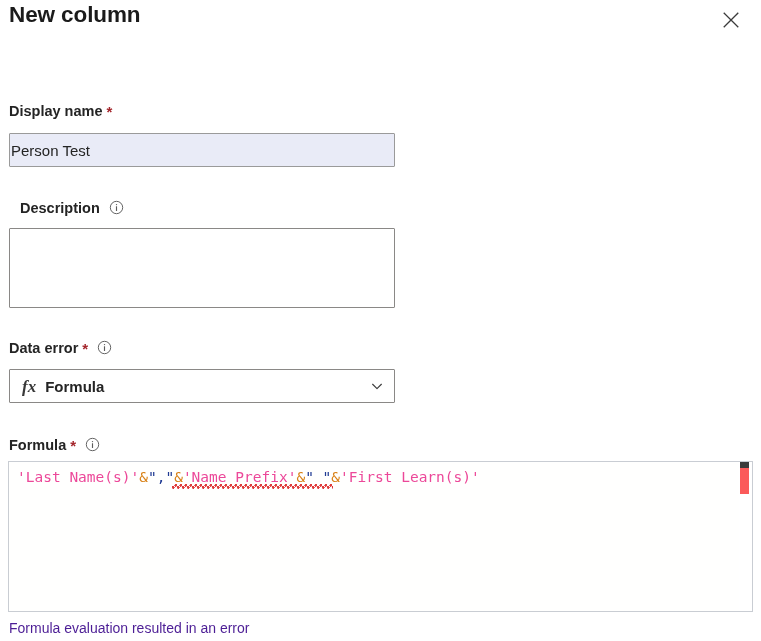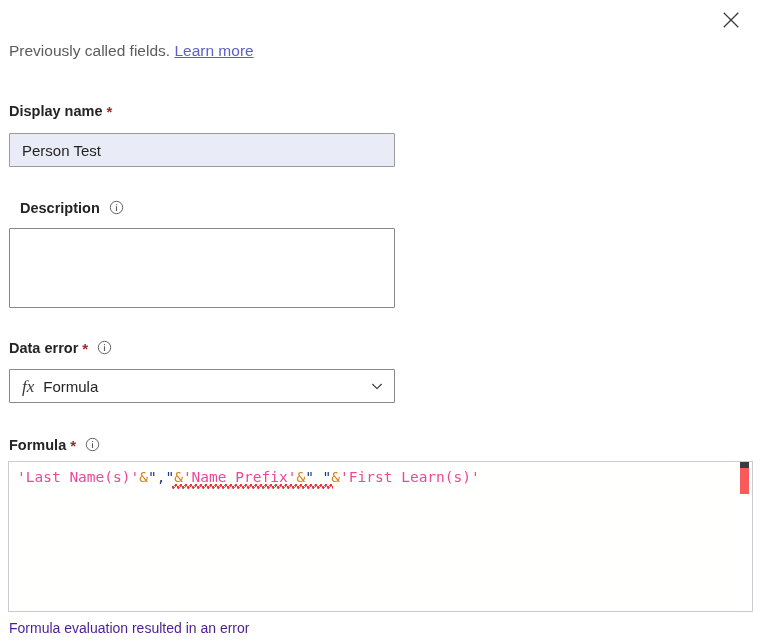--- a/index.html
+++ b/index.html
@@ -102,21 +102,21 @@
     left: 9px;
     top: 133px;
     width: 386px;
     height: 34px;
     background: #e9ebf7;
     border: 1px solid #9a9a9a;
     border-radius: 1px;
     font-family: "Liberation Sans", sans-serif;
     font-size: 15px;
     color: #242424;
-    padding: 0 12px;
+    padding: 0 1px;
     outline: none;
   }
 
   
   .description-label {
     position: absolute;
     left: 20px;
     top: 200px;
   }
   .description-input {
@@ -148,20 +148,21 @@
     top: 369px;
     width: 386px;
     height: 34px;
     background: #ffffff;
     border: 1px solid #8a8886;
     border-radius: 1px;
     display: flex;
     align-items: center;
     padding: 0 10px 0 12px;
     cursor: pointer;
+    font-weight: bold;
   }
   .fx-icon {
     font-family: "Liberation Serif", serif;
     font-style: italic;
     font-size: 17px;
     color: #383838;
     margin-right: 9px;
     line-height: 1;
   }
   .datatype-value {
@@ -250,24 +251,21 @@
     top: 620px;
     font-size: 14px;
     color: #4c1d95;
     white-space: nowrap;
   }
 </style>
 </head>
 <body>
 
 <div class="panel-header">
-  <div class="panel-subtitle">
-    <span>Previously called fields.</span>
-    <span class="link">Learn more</span>
-  </div>
+  <div class="panel-title">New column</div>
   <button class="close-btn">
     <span>
       <svg width="18" height="18" viewBox="0 0 18 18" aria-hidden="true">
         <path d="M2.2 2.2 L15.8 15.8 M15.8 2.2 L2.2 15.8" stroke="#3b3b3b" stroke-width="1.3" fill="none" stroke-linecap="square"></path>
       </svg>
     </span>
   </button>
 </div>
 
 <div class="field-label display-name-label">

